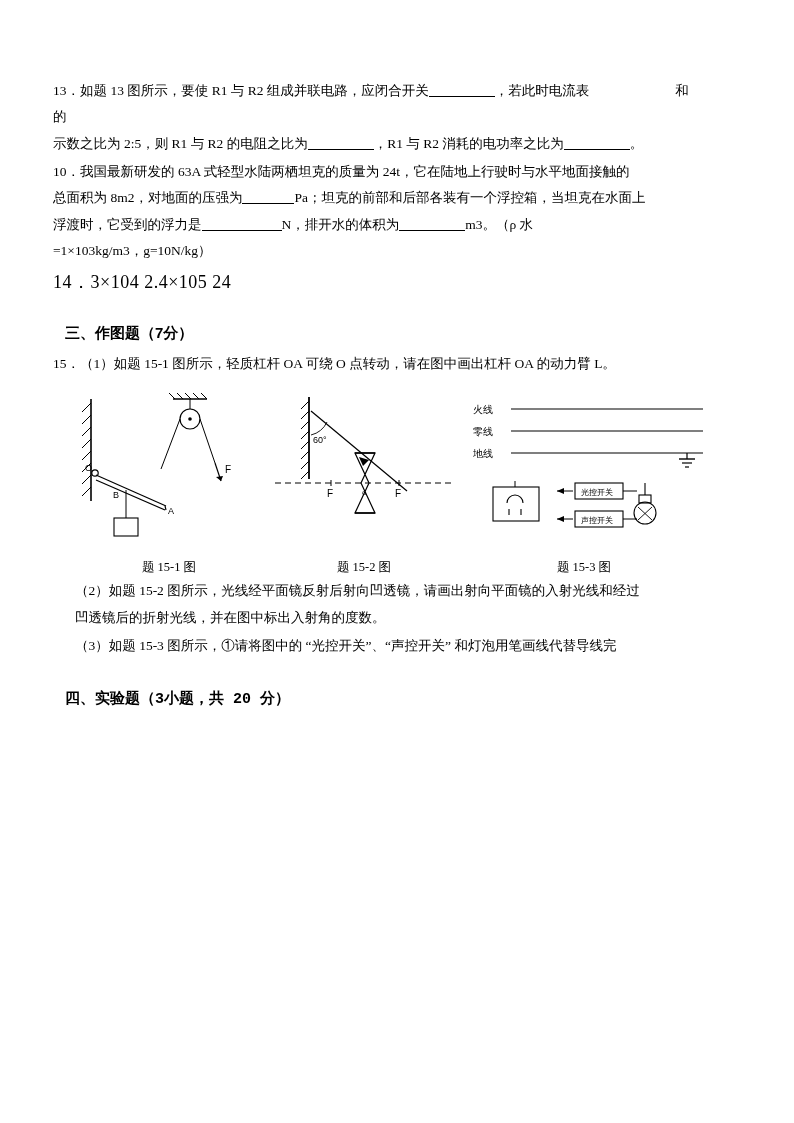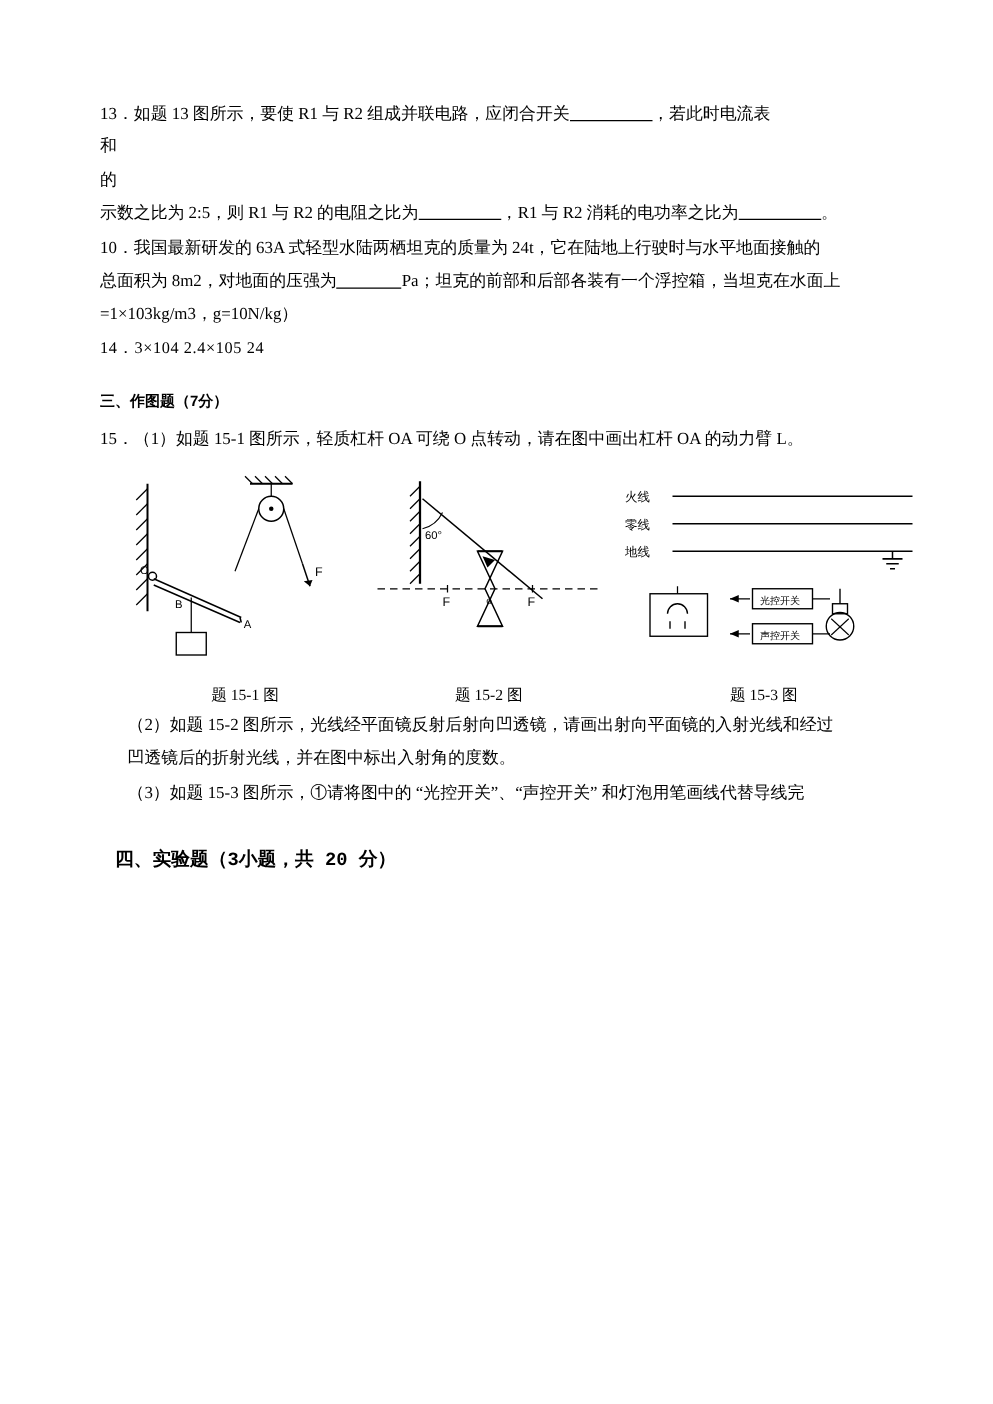--- a/index.html
+++ b/index.html
@@ -11,21 +11,21 @@
     height: 1123px;
     background: #ffffff;
     font-family: "Liberation Serif", "DejaVu Serif", serif;
     color: #000000;
   }
   .page {
     position: relative;
     width: 794px;
     height: 1123px;
     box-sizing: border-box;
-    padding: 78px 88px 0 80px;
+    padding: 78px 88px 0 53px;
   }
   .q-block {
     font-size: 13.5px;
     line-height: 1.95;
     margin-bottom: 2px;
   }
   .q-line {
     white-space: pre-wrap;
     word-break: break-word;
   }
@@ -45,28 +45,28 @@
     display: inline-block;
     border-bottom: 1px solid #000;
     width: 80px;
     vertical-align: -2px;
   }
   .gap-wide {
     display: inline-block;
     width: 86px;
   }
   .answer-line {
-    font-size: 13px;
+    font-size: 18px;
     line-height: 2.1;
     letter-spacing: 0.5px;
   }
   .section-head {
-    font-size: 12px;
+    font-size: 15px;
     font-weight: bold;
-    margin: 22px 0 8px 0;
+    margin: 22px 0 8px 12px;
     font-family: "Liberation Sans", "DejaVu Sans", sans-serif;
   }
   .section-head-2 {
     font-size: 15px;
     font-weight: bold;
     margin: 30px 0 10px 12px;
     font-family: Liberation Mono, monospace;
   }
   .figure-row {
     display: flex;
@@ -103,20 +103,21 @@
 
   <div class="q-block">
     <div class="q-line"><span>13．如题 13 图所示，要使 R1 与 R2 组成并联电路，应闭合开关</span><span class="blank-m"></span><span>，若此时电流表</span><span class="gap-wide"></span><span>和</span></div>
     <div class="q-line"><span>的</span></div>
     <div class="q-line"><span>示数之比为 2:5，则 R1 与 R2 的电阻之比为</span><span class="blank-m"></span><span>，R1 与 R2 消耗的电功率之比为</span><span class="blank-m"></span><span>。</span></div>
   </div>
 
   <div class="q-block">
     <div class="q-line"><span>10．我国最新研发的 63A 式轻型水陆两栖坦克的质量为 24t，它在陆地上行驶时与水平地面接触的</span></div>
     <div class="q-line"><span>总面积为 8m2，对地面的压强为</span><span class="blank-s"></span><span>Pa；坦克的前部和后部各装有一个浮控箱，当坦克在水面上</span></div>
+    <div class="q-line"><span>浮渡时，它受到的浮力是</span><span class="blank-l"></span><span>N，排开水的体积为</span><span class="blank-m"></span><span>m3。（ρ 水</span></div>
     <div class="q-line"><span>=1×103kg/m3，g=10N/kg）</span></div>
     <div class="answer-line">14．3×104   2.4×105   24</div>
   </div>
 
   <div class="section-head">三、作图题（7分）</div>
 
   <div class="q-block">
     <div class="q-line">15．（1）如题 15-1 图所示，轻质杠杆 OA 可绕 O 点转动，请在图中画出杠杆 OA 的动力臂 L。</div>
   </div>
 

